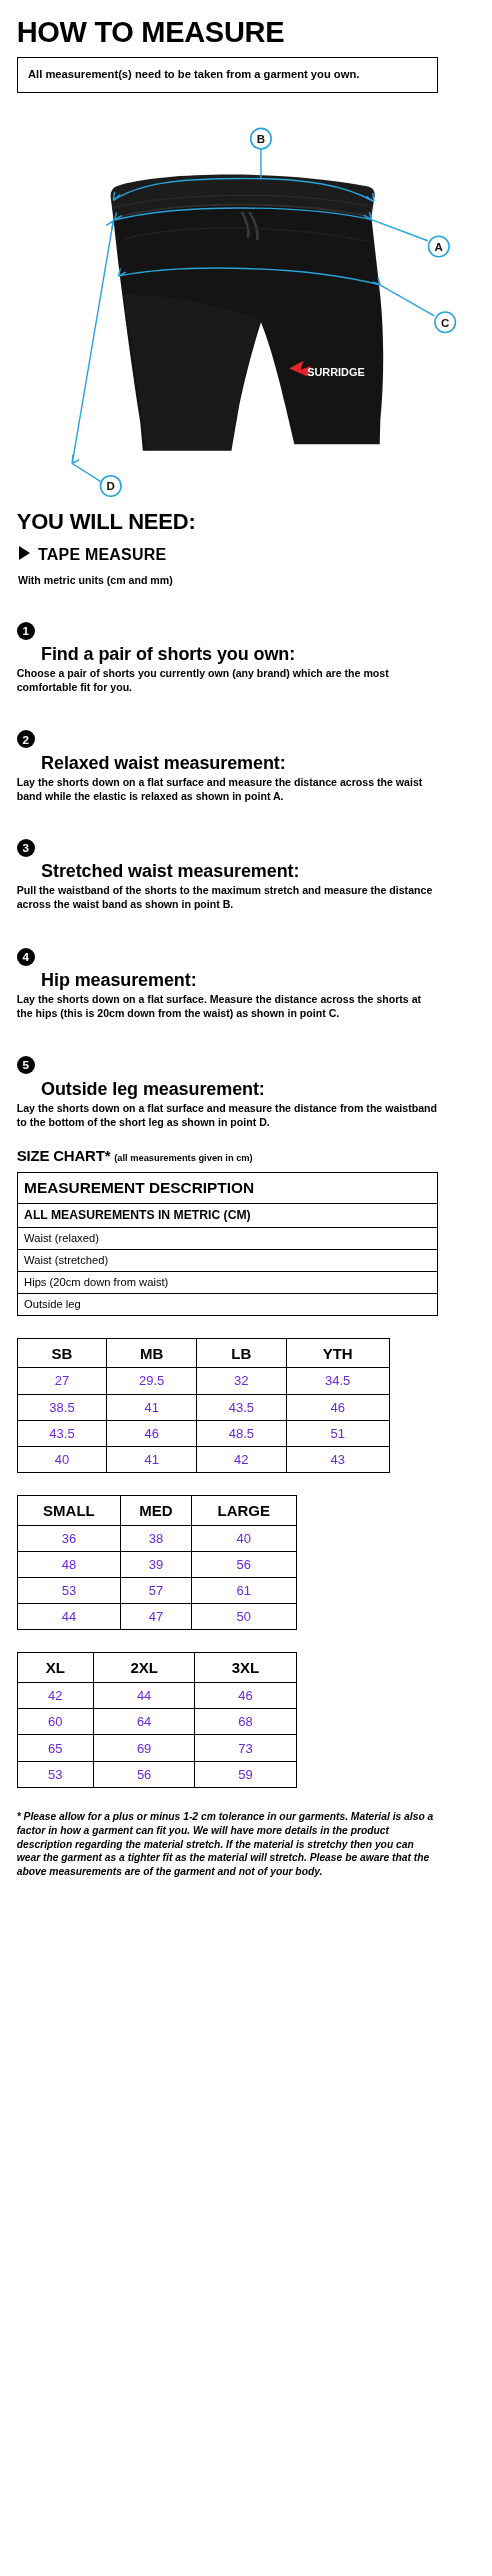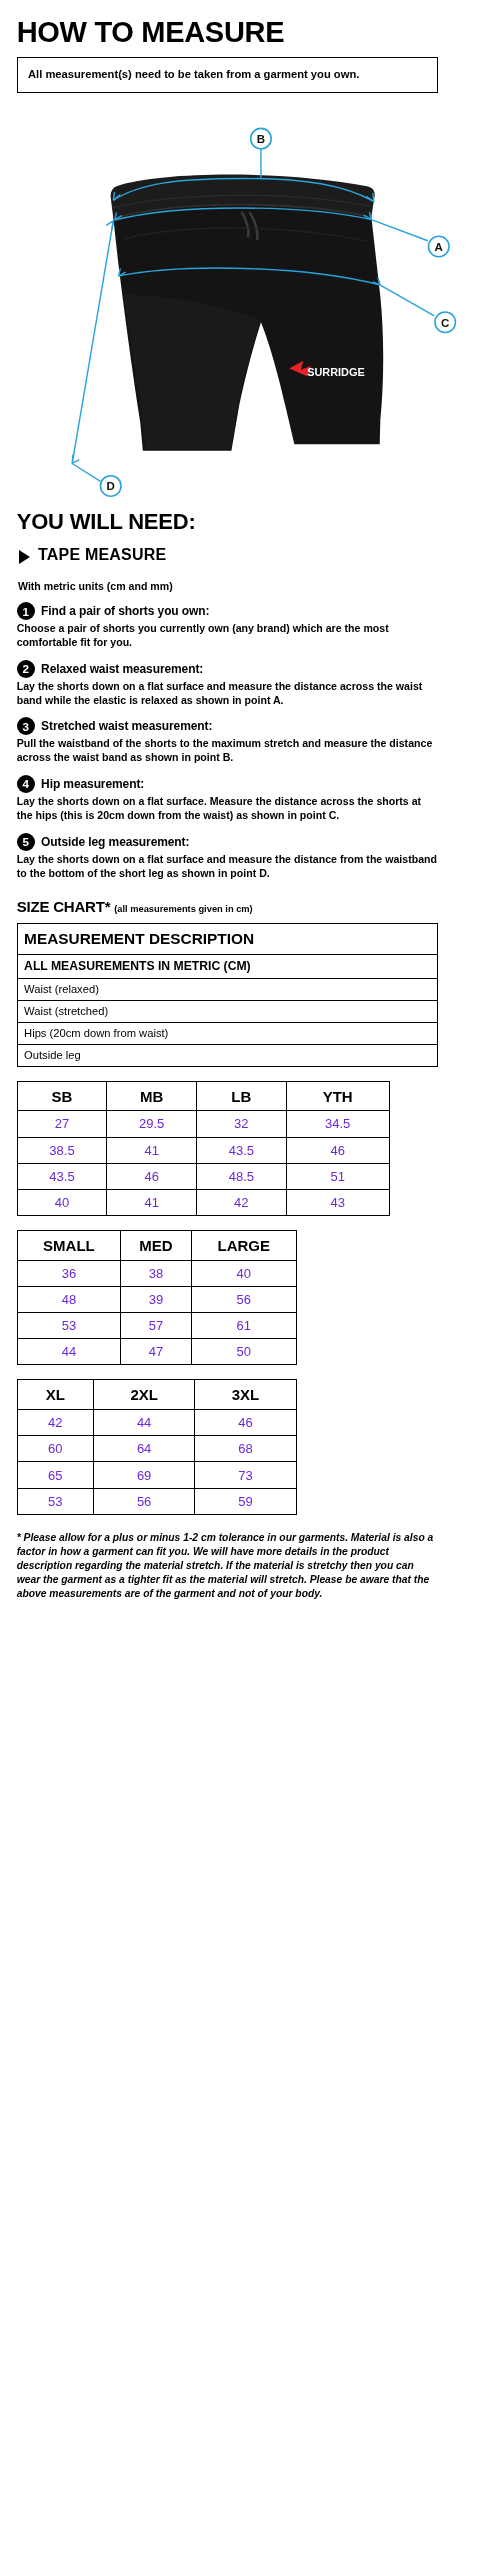--- a/index.html
+++ b/index.html
@@ -50,23 +50,23 @@
   
   .section-title {
     font-size: 22px;
     font-weight: bold;
     margin: 6.4px 0 11.6px 0;
     letter-spacing: -0.2px;
   }
 
   .tape-row {
     display: flex;
-    align-items: flex-end;
+    align-items: flex-start;
     gap: 7.7px;
-    margin-bottom: 16px;
+    margin-bottom: 10px;
   }
   .tri {
     width: 0; height: 0;
     border-left: 11px solid #000;
     border-top: 7px solid transparent;
     border-bottom: 7px solid transparent;
     margin-left: 2.6px;
   }
   .tape-label {
     font-size: 16px;
@@ -95,23 +95,24 @@
     color: #fff;
     font-size: 11.6px;
     font-weight: bold;
     display: flex;
     align-items: center;
     justify-content: center;
     flex: 0 0 18px;
     line-height: 1;
   }
   .step-title {
-    font-size: 12px;
+    font-size: 18px;
     font-weight: bold;
     letter-spacing: -0.1px;
+    margin-top: 48px;
   }
   .step-body {
     font-size: 10.6px;
     font-weight: bold;
     line-height: 1.32;
     margin-top: 2px;
   }
 
   
   .size-chart-head {
@@ -126,21 +127,21 @@
     letter-spacing: -0.2px;
   }
   .size-chart-note {
     font-size: 9.3px;
     font-weight: bold;
   }
 
   table {
     border-collapse: collapse;
     width: 100%;
-    margin-bottom: 14px;
+    margin-bottom: 22px;
     border-radius: 6px;
   }
   table.desc-table td {
     border: 1.3px solid #000;
     padding: 4.5px 6.4px;
     font-size: 11.2px;
     font-weight: normal;
   }
   table.desc-table tr:first-child td {
     font-size: 15.4px;

